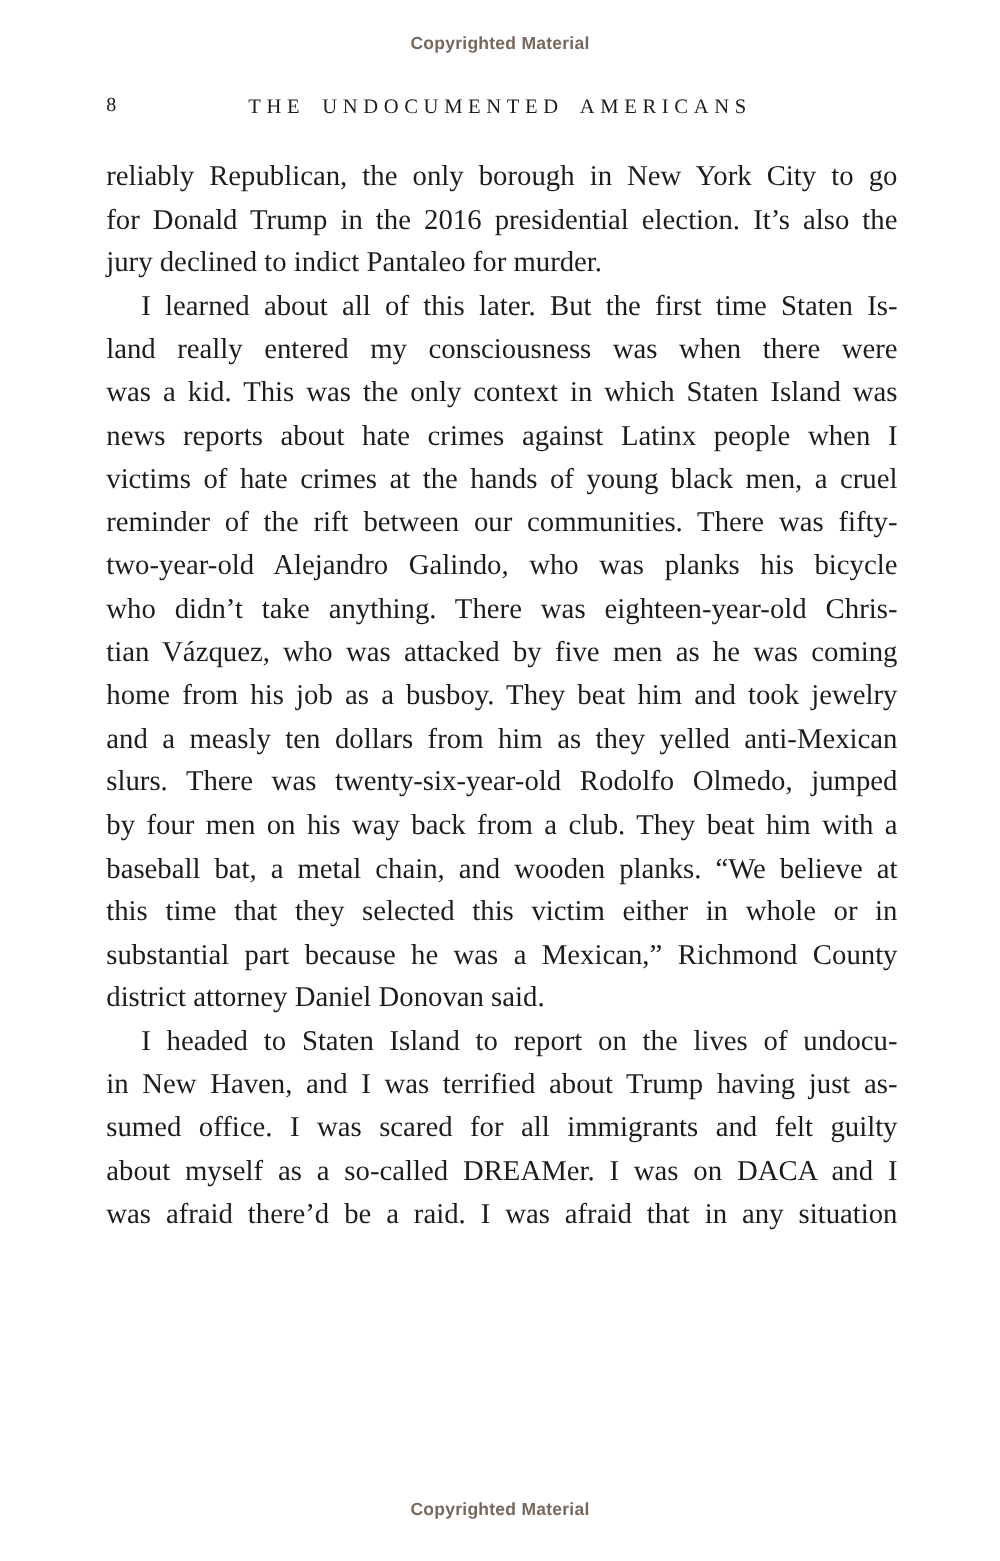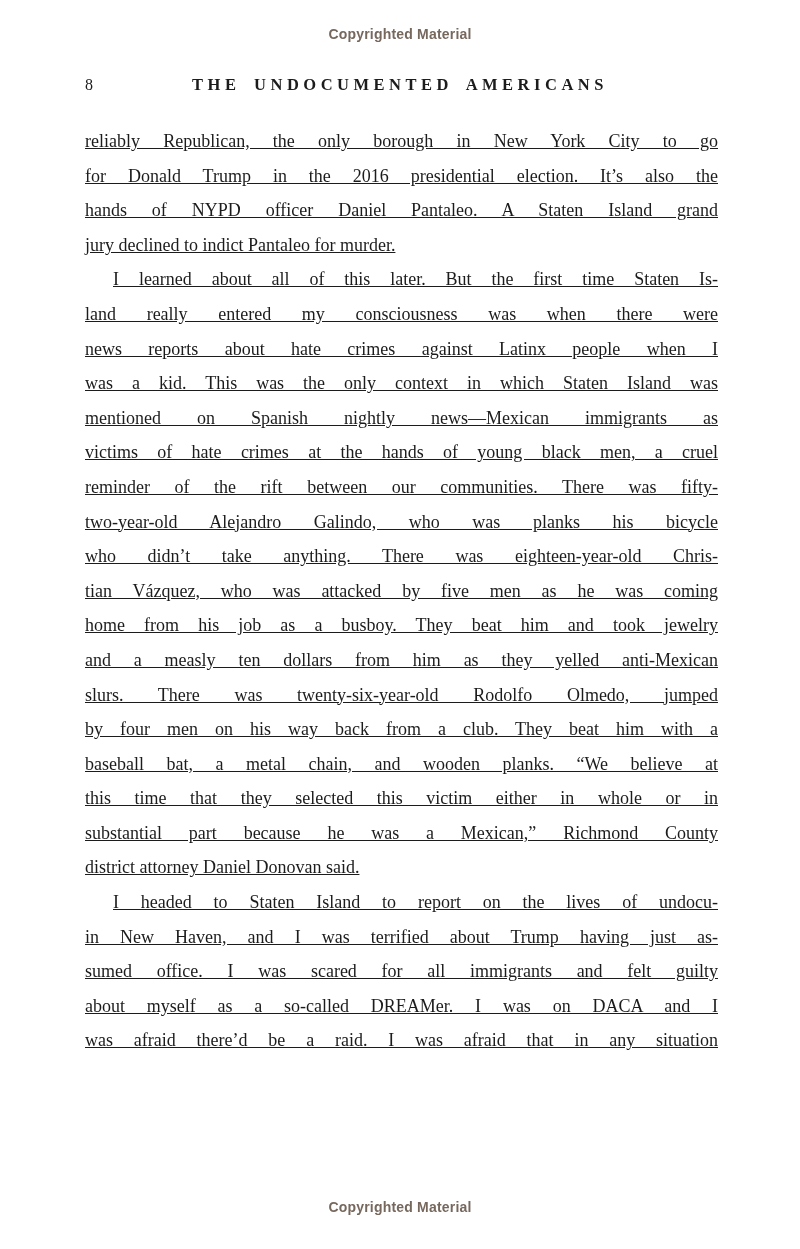--- a/index.html
+++ b/index.html
@@ -50,30 +50,28 @@
     font-size: 16px;
     letter-spacing: 0;
     color: var(--body-color);
   }
   .book-title {
     display: inline-block;
     font-size: 16.5px;
     letter-spacing: 4.5px;
     word-spacing: 5px;
     color: var(--body-color);
-    font-weight: bold;
   }
   .body-text {
     position: absolute;
     top: 124px;
     left: 85px;
     width: 633px;
-    font-size: 18px;
+    font-size: 23px;
     line-height: 34.6px;
-    text-decoration: underline;
   }
   .line {
     text-align: justify;
     text-align-last: justify;
     white-space: normal;
   }
   .line.flush-last { text-align-last: left; }
   .line.indent { text-indent: 28px; }
 </style>
 </head>
@@ -85,29 +83,27 @@
 
   <div class="running-head">
     <span class="pagenum">8</span>
     <span class="book-title">THE UNDOCUMENTED AMERICANS</span>
   </div>
 
   <div class="body-text" id="body-text">
       <div class="paragraph">
         <div class="line">reliably Republican, the only borough in New York City to go</div>
         <div class="line">for Donald Trump in the 2016 presidential election. It’s also the</div>
-        <div class="line">hands of NYPD officer Daniel Pantaleo. A Staten Island grand</div>
         <div class="line flush-last">jury declined to indict Pantaleo for murder.</div>
       </div>
       <div class="paragraph">
         <div class="line indent">I learned about all of this later. But the first time Staten Is-</div>
         <div class="line">land really entered my consciousness was when there were</div>
+        <div class="line">was a kid. This was the only context in which Staten Island was</div>
         <div class="line">news reports about hate crimes against Latinx people when I</div>
-        <div class="line">was a kid. This was the only context in which Staten Island was</div>
-        <div class="line">mentioned on Spanish nightly news—Mexican immigrants as</div>
         <div class="line">victims of hate crimes at the hands of young black men, a cruel</div>
         <div class="line">reminder of the rift between our communities. There was fifty-</div>
         <div class="line">two-year-old Alejandro Galindo, who was planks his bicycle</div>
         <div class="line">who didn’t take anything. There was eighteen-year-old Chris-</div>
         <div class="line">tian Vázquez, who was attacked by five men as he was coming</div>
         <div class="line">home from his job as a busboy. They beat him and took jewelry</div>
         <div class="line">and a measly ten dollars from him as they yelled anti-Mexican</div>
         <div class="line">slurs. There was twenty-six-year-old Rodolfo Olmedo, jumped</div>
         <div class="line">by four men on his way back from a club. They beat him with a</div>
         <div class="line">baseball bat, a metal chain, and wooden planks. “We believe at</div>

